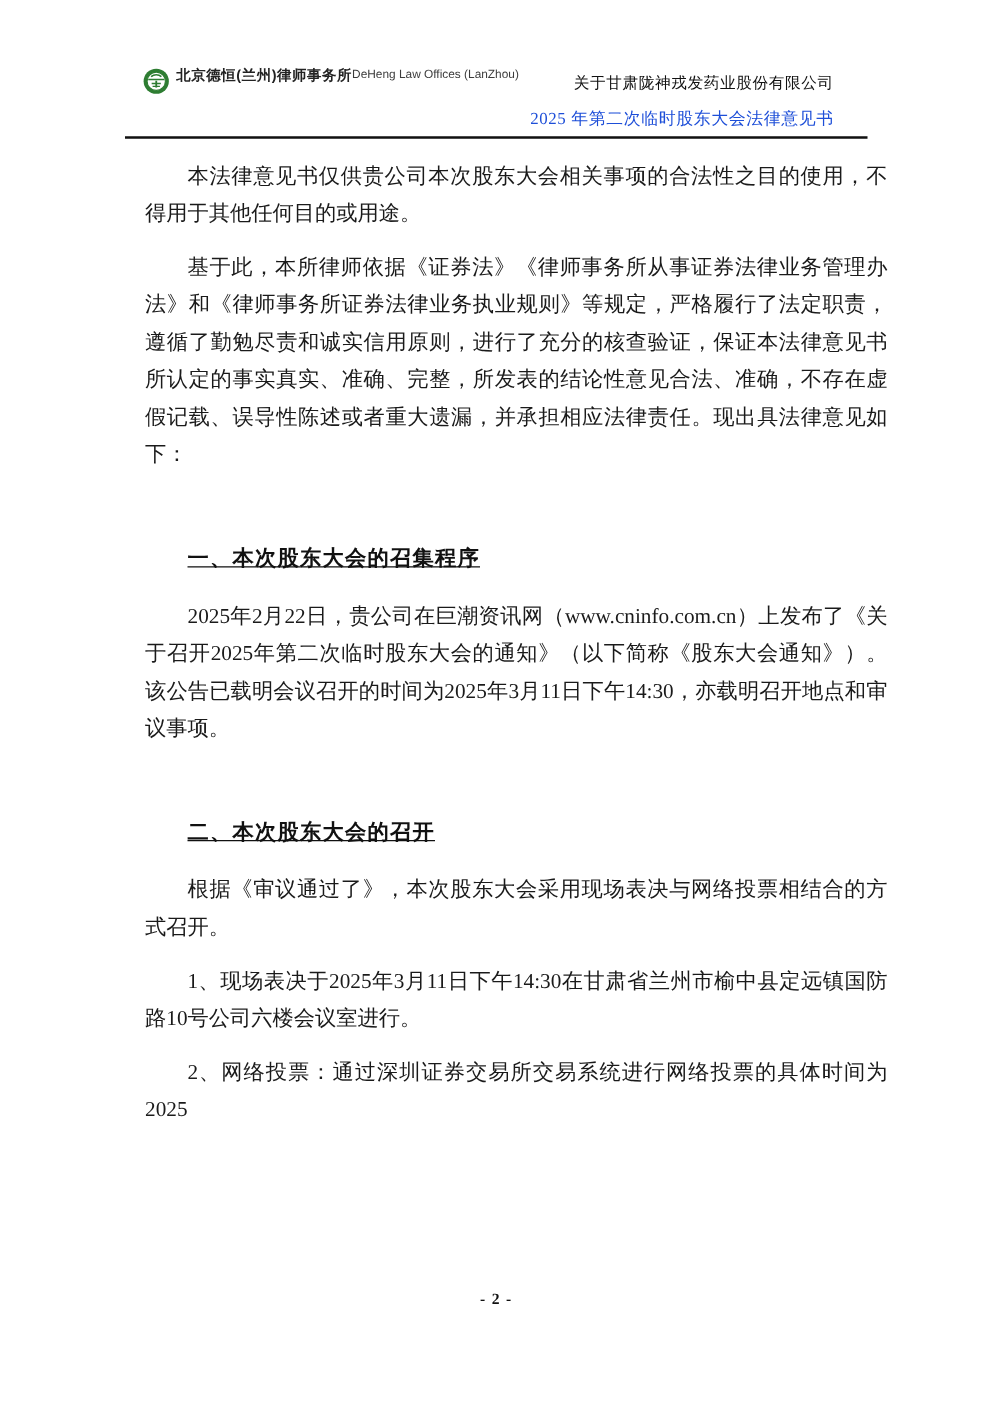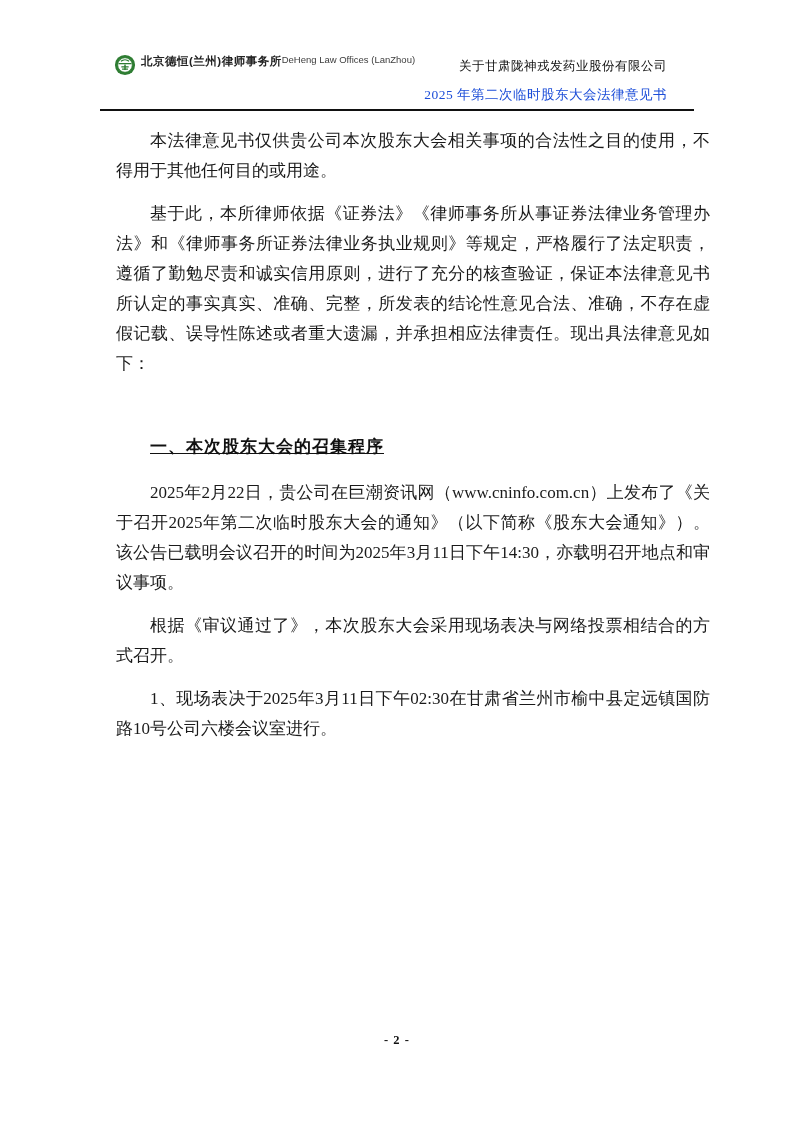--- a/index.html
+++ b/index.html
@@ -138,21 +138,23 @@
       <div class="doc-ref-line1">关于甘肃陇神戎发药业股份有限公司</div>
       <div class="doc-ref-line2">2025 年第二次临时股东大会法律意见书</div>
     </div>
   </div>
 
   <div class="doc-body">
     <p class="body-para">本法律意见书仅供贵公司本次股东大会相关事项的合法性之目的使用，不得用于其他任何目的或用途。</p>
     <p class="body-para">基于此，本所律师依据《证券法》《律师事务所从事证券法律业务管理办法》和《律师事务所证券法律业务执业规则》等规定，严格履行了法定职责，遵循了勤勉尽责和诚实信用原则，进行了充分的核查验证，保证本法律意见书所认定的事实真实、准确、完整，所发表的结论性意见合法、准确，不存在虚假记载、误导性陈述或者重大遗漏，并承担相应法律责任。现出具法律意见如下：</p>
     <h2 class="section-heading">一、本次股东大会的召集程序</h2>
     <p class="body-para">2025年2月22日，贵公司在巨潮资讯网（www.cninfo.com.cn）上发布了《关于召开2025年第二次临时股东大会的通知》（以下简称《股东大会通知》）。该公告已载明会议召开的时间为2025年3月11日下午14:30，亦载明召开地点和审议事项。</p>
+    <h2 class="section-heading">二、本次股东大会的召开</h2>
     <p class="body-para">根据《审议通过了》，本次股东大会采用现场表决与网络投票相结合的方式召开。</p>
-    <p class="body-para">1、现场表决于2025年3月11日下午02:30在甘肃省兰州市榆中县定远镇国防路10号公司六楼会议室进行。</p>
+    <p class="body-para">1、现场表决于2025年3月11日下午14:30在甘肃省兰州市榆中县定远镇国防路10号公司六楼会议室进行。</p>
+    <p class="body-para">2、网络投票：通过深圳证券交易所交易系统进行网络投票的具体时间为2025</p>
   </div>
 
   <div class="footer">
     <span class="page-number">- 2 -</span>
   </div>
 
 </div>
 
 </body></html>

